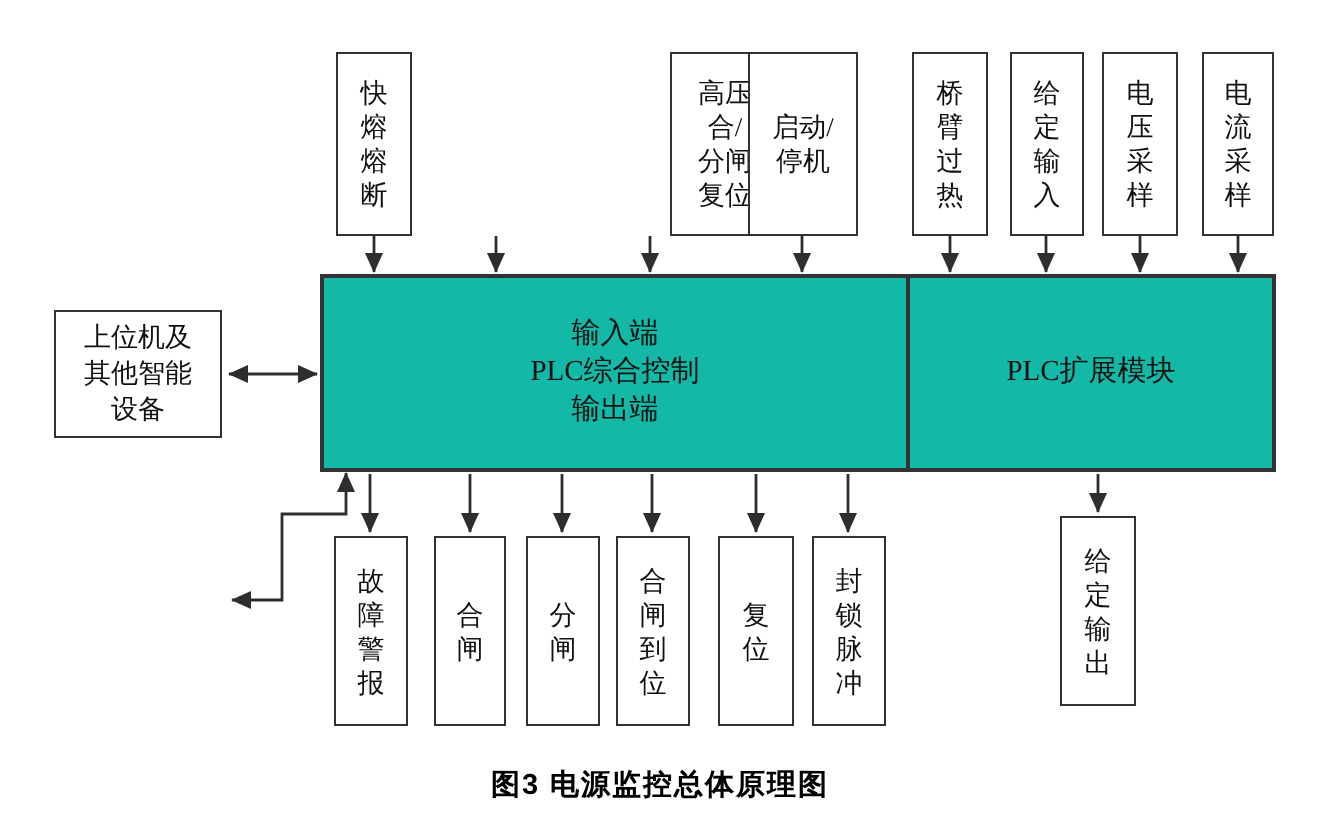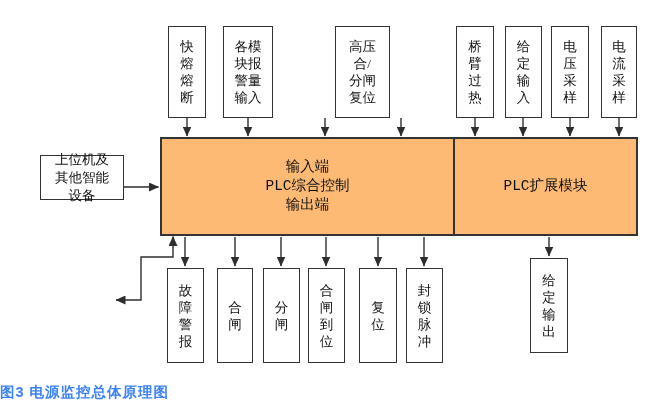--- a/index.html
+++ b/index.html
@@ -7,33 +7,33 @@
     position:relative;width:660px;height:420px;background:#ffffff;overflow:hidden;
     font-family:"Liberation Serif","DejaVu Serif",serif;color:#111111;
   }
   .wires{position:absolute;left:0;top:0;pointer-events:none;}
   .box{
     position:absolute;box-sizing:border-box;border:1px solid #333333;background:#ffffff;
     display:flex;align-items:center;justify-content:center;text-align:center;
     white-space:pre-line;font-size:13.5px;line-height:17px;
   }
   .main{
-    position:absolute;box-sizing:border-box;border:2px solid #333333;background:#fdba74;
-    display:flex;align-items:stretch;font-family:Liberation Mono, monospace;
+    position:absolute;box-sizing:border-box;border:2px solid #333333;background:#14b8a6;
+    display:flex;align-items:stretch;
   }
   .main .cell{
     display:flex;align-items:center;justify-content:center;text-align:center;
     white-space:pre-line;font-size:14.5px;line-height:19px;
   }
   .main .cell.left{width:291px;border-right:2px solid #333333;}
   .main .cell.right{flex:1;}
   .caption{
-    position:absolute;left:0;right:0;top:383px;text-align:left;
+    position:absolute;left:0;right:0;top:383px;text-align:center;
     font-family:"Liberation Sans","DejaVu Sans",sans-serif;
-    font-weight:bold;font-size:14.5px;letter-spacing:1px;color:#3b82f6;
+    font-weight:bold;font-size:14.5px;letter-spacing:1px;color:#000000;
   }
 </style>
 </head>
 <body>
 
 <div class="canvas">
 
   <svg class="wires" width="660" height="420" viewBox="0 0 660 420">
     <defs>
       <marker id="ae" markerUnits="userSpaceOnUse" markerWidth="10" markerHeight="9" viewBox="0 0 10 9" refX="9.5" refY="4.5" orient="auto">
@@ -65,28 +65,26 @@
       <line x1="114.5" y1="187" x2="158.5" y2="187" marker-start="url(#as)" marker-end="url(#ae)"></line>
 
       <polyline points="173,236.5 173,257 141,257 141,300 116,300" marker-start="url(#as)" marker-end="url(#ae)"></polyline>
     </g>
   </svg>
 
   <div class="box" style="left:168px;top:26px;width:38px;height:92px;">快
 熔
 熔
 断</div>
-  <div class="box" style="left:223px;top:26px;width:50px;height:92px;">各模
-块报
-警量
-输入</div>
   <div class="box" style="left:298px;top:26px;width:55px;height:92px;margin-left:37px;">高压
 合/
 分闸
 复位</div>
+  <div class="box" style="left:374px;top:26px;width:55px;height:92px;">启动/
+停机</div>
   <div class="box" style="left:456px;top:26px;width:38px;height:92px;">桥
 臂
 过
 热</div>
   <div class="box" style="left:505px;top:26px;width:37px;height:92px;">给
 定
 输
 入</div>
   <div class="box" style="left:551px;top:26px;width:38px;height:92px;">电
 压
@@ -97,21 +95,21 @@
 采
 样</div>
 
   <div class="main" style="left:160px;top:137px;width:478px;height:99px;">
     <div class="cell left">输入端
 PLC综合控制
 输出端</div>
     <div class="cell right">PLC扩展模块</div>
   </div>
 
-  <div class="box" style="left:40px;top:155px;width:84px;height:45px;line-height:18px;">上位机及
+  <div class="box" style="left:27px;top:155px;width:84px;height:64px;line-height:18px;">上位机及
 其他智能
 设备</div>
 
   <div class="box" style="left:167px;top:268px;width:37px;height:95px;">故
 障
 警
 报</div>
   <div class="box" style="left:217px;top:268px;width:36px;height:95px;">合
 闸</div>
   <div class="box" style="left:263px;top:268px;width:37px;height:95px;">分

